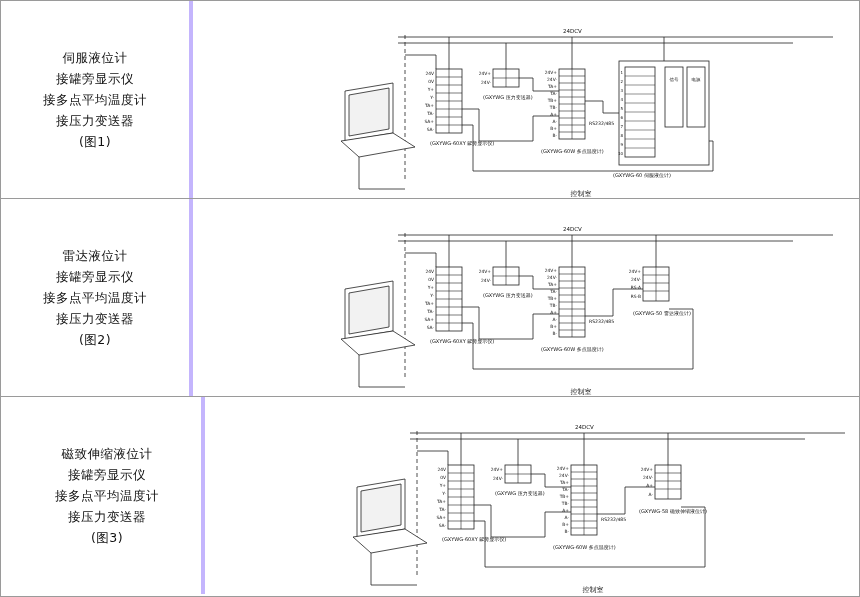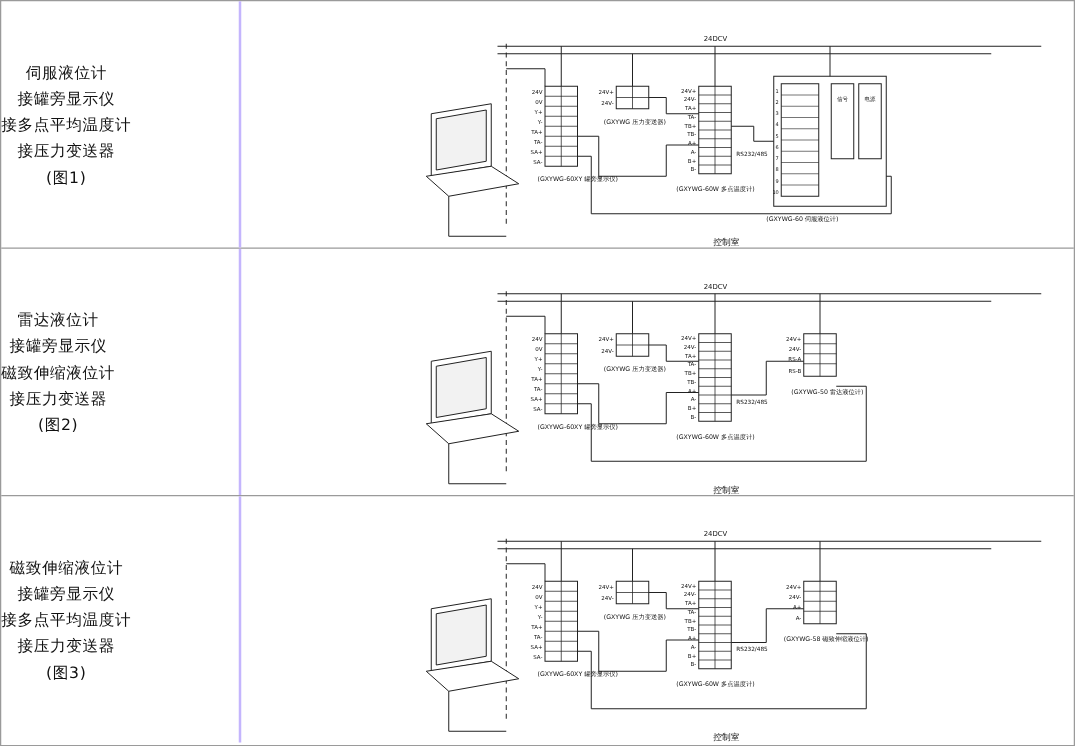--- a/index.html
+++ b/index.html
@@ -16,28 +16,29 @@
     box-sizing:border-box;
     border:1px solid #9a9a9a;
   }
   .row{
     position:relative;
     display:flex;
     height:198px;
     box-sizing:border-box;
     border-bottom:1px solid #9a9a9a;
   }
-  .row.last{border-bottom:none;height:197px;}
+  .row.last{border-bottom:none;height:197px;padding-left:12px;}
   .label-cell{
     width:192px;
     flex:0 0 192px;
     box-sizing:border-box;
-    border-right:2px solid #c4b5fd;
+    border-right:4px solid #c4b5fd;
     display:flex;
     align-items:center;
+    justify-content:center;
     text-align:center;
   }
   .label-cell .label-text{
     font-size:12.5px;
     line-height:21px;
     letter-spacing:0.5px;
     color:#111;
     white-space:pre-line;
   }
   .diagram-cell{
@@ -192,21 +193,21 @@
           <text x="420" y="156" font-size="5">(GXYWG-60 伺服液位计)</text>
         </g>
       </svg>
     </div>
   </div>
 
   <div class="row">
     <div class="label-cell">
       <div class="label-text">雷达液位计
 接罐旁显示仪
-磁致伸缩液位计
+接多点平均温度计
 接压力变送器
 (图2)</div>
     </div>
     <div class="diagram-cell">
       <svg width="667" height="197" viewBox="0 0 667 197" xmlns="http://www.w3.org/2000/svg">
         <g stroke="#222" fill="none" stroke-width="0.8">
           <line x1="205" y1="16" x2="640" y2="16"></line>
           <line x1="205" y1="22" x2="600" y2="22"></line>
           <line x1="212" y1="14" x2="212" y2="160" stroke-dasharray="4,3"></line>
           <g stroke="#222" fill="#fff">

